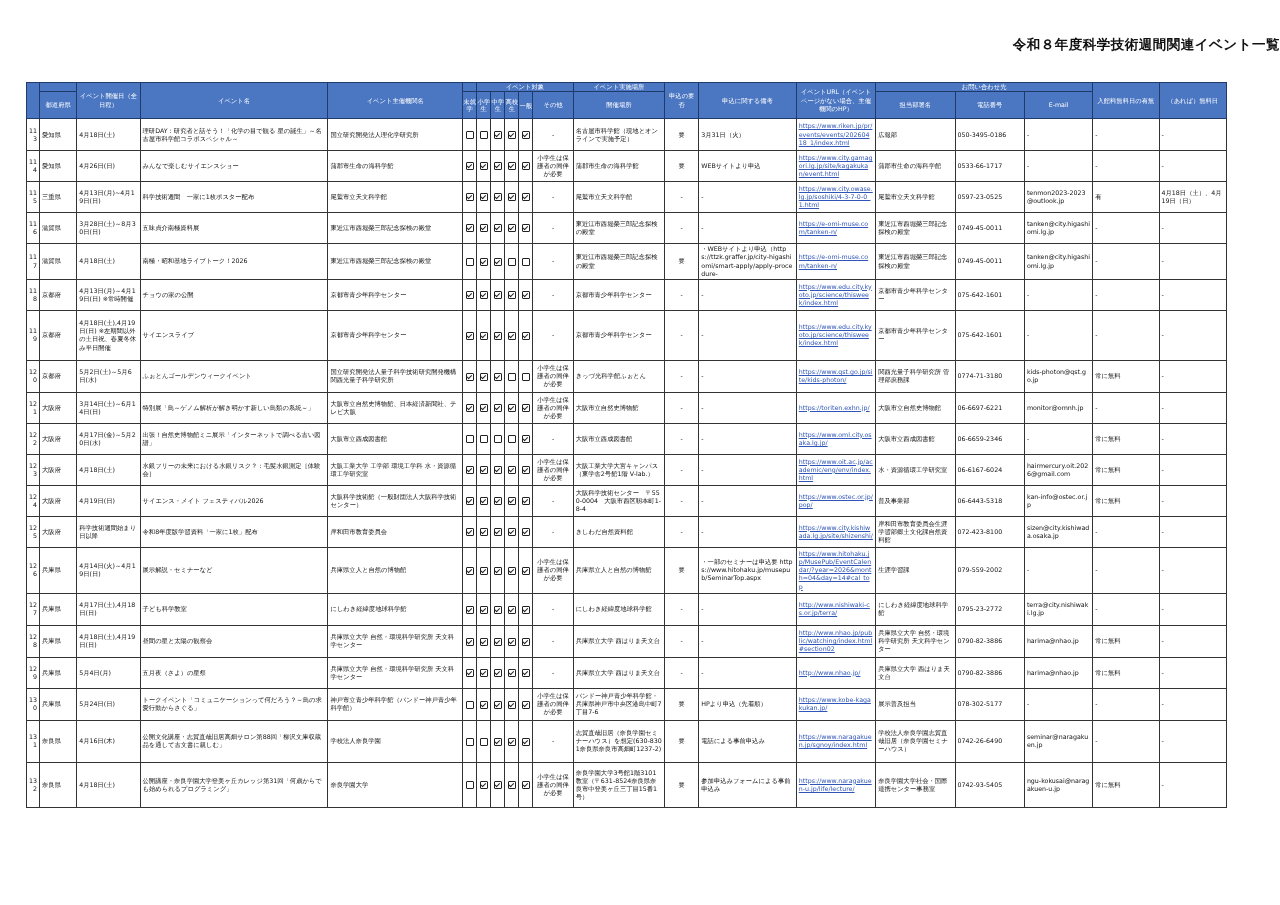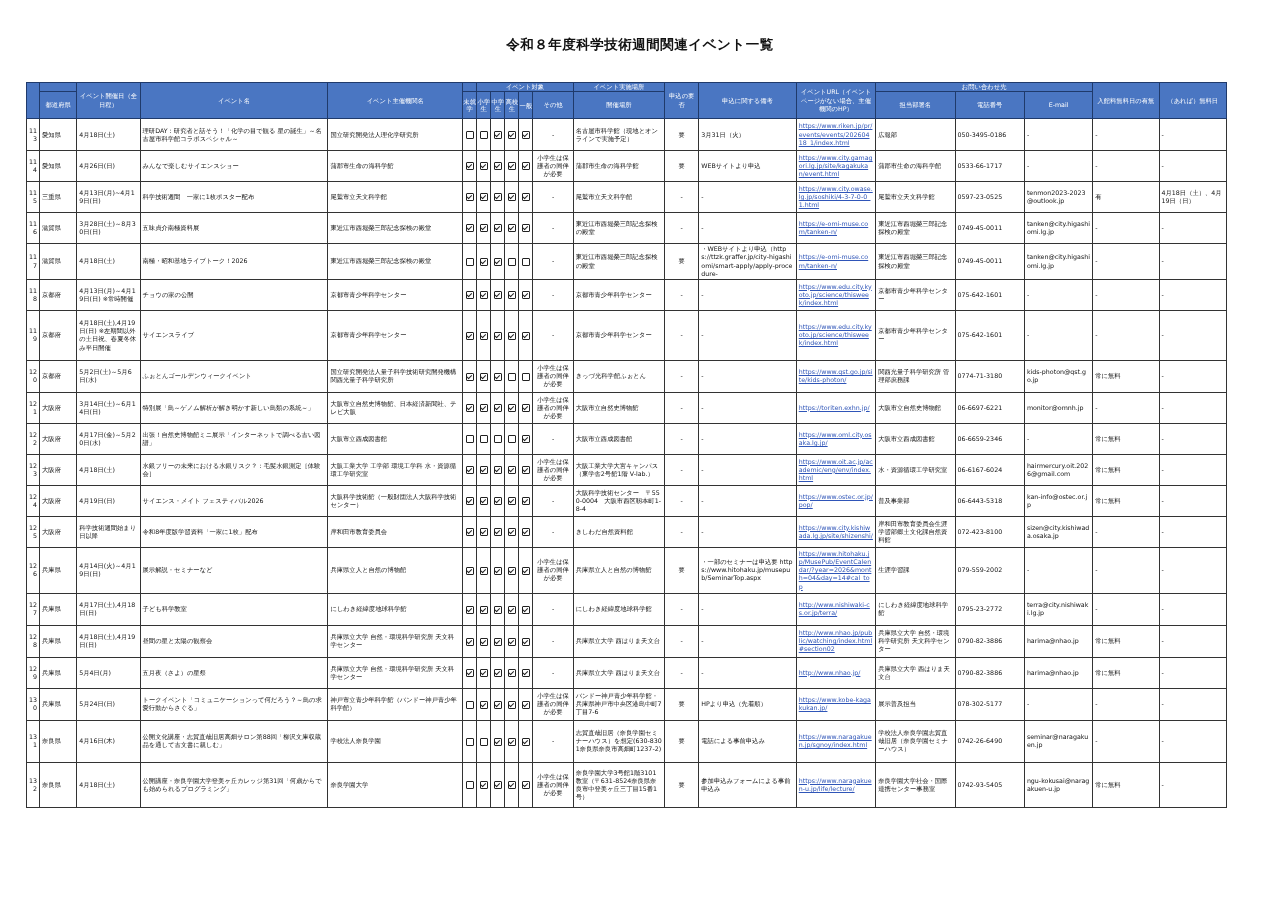--- a/index.html
+++ b/index.html
@@ -1,17 +1,17 @@
 <!DOCTYPE html>
 <html><head>
 <meta charset="utf-8">
 <style>
   html, body { margin:0; padding:0; background:#ffffff; }
   body { width:1280px; height:905px; position:relative; overflow:hidden; font-family:"DejaVu Sans", "Liberation Sans", sans-serif; color:#111; }
-  .title { position:absolute; left:0; width:1280px; top:36px; text-align:center; font-size:13.5px; font-weight:bold; letter-spacing:0.5px; }
+  .title { position:absolute; left:0; width:1280px; top:36px; text-align:right; font-size:13.5px; font-weight:bold; letter-spacing:0.5px; }
   table.sheet { position:absolute; left:26px; top:82px; border-collapse:collapse; table-layout:fixed; width:1201px; }
   table.sheet td, table.sheet th { border:1px solid #333; font-size:6.3px; line-height:1.3; padding:1px 2px; vertical-align:middle; overflow:hidden; word-break:break-all; }
   table.sheet th { background:#4a76c2; color:#ffffff; font-weight:normal; text-align:center; border-color:#1f3a6b; }
   table.sheet th.grp { height:8px; padding:0 1px; }
   table.sheet th.vert { padding:0; font-size:6.3px; line-height:1.15; }
   table.sheet td.c { text-align:center; }
   table.sheet td.num { text-align:right; padding-right:2px; }
   table.sheet td a { color:#2f55b8; text-decoration:underline; }
   .cb { display:inline-block; width:6px; height:6px; border:1px solid #222; border-radius:1px; position:relative; vertical-align:middle; }
   .cb.on::after { content:""; position:absolute; left:1.5px; top:0px; width:2px; height:3.5px; border:solid #222; border-width:0 1px 1px 0; transform:rotate(45deg); }

